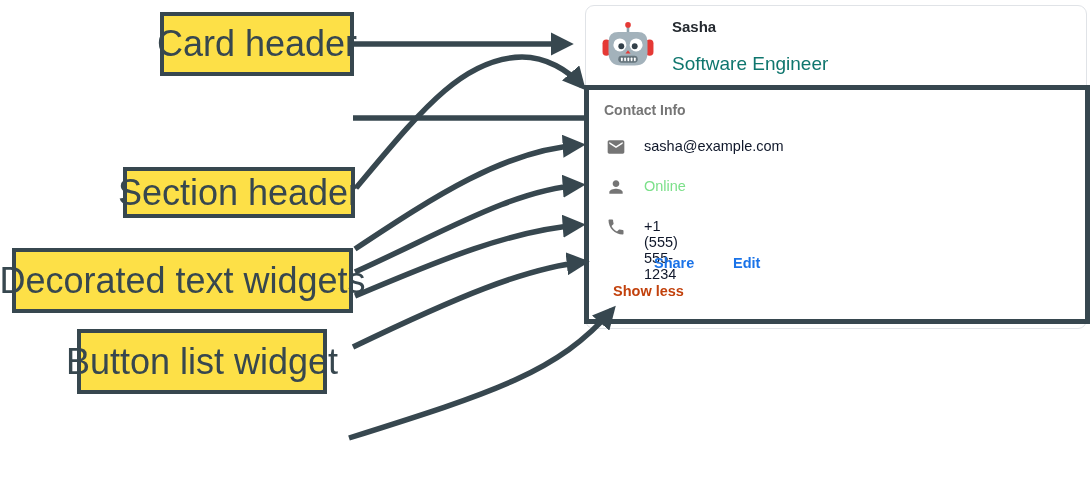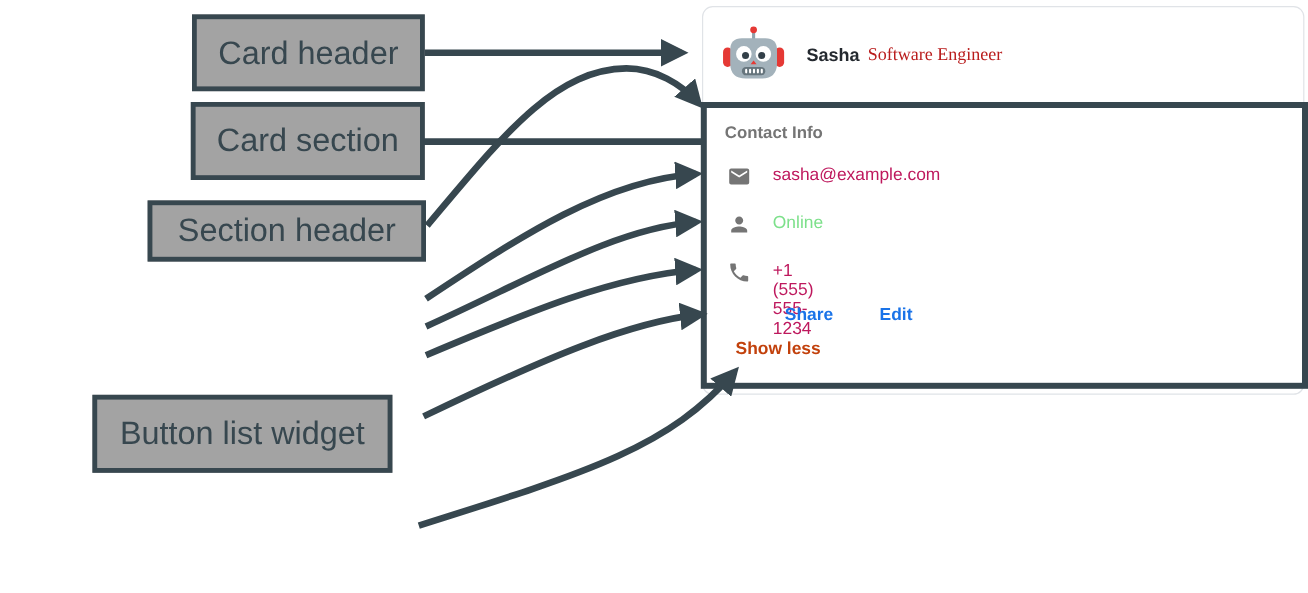--- a/index.html
+++ b/index.html
@@ -13,24 +13,24 @@
     background: #ffffff;
     overflow: hidden;
   }
 
   
   .label-box {
     position: absolute;
     display: flex;
     align-items: center;
     justify-content: center;
-    background: #a3a3a3;
+    background: #fde047;
     border: 4px solid #37474f;
     color: #37474f;
-    font-size: 27px;
+    font-size: 36px;
     line-height: 1;
     white-space: nowrap;
     z-index: 3;
   }
   #lbl-card-header   { left: 160px; top: 12px;  width: 194px; height: 64px; }
   #lbl-card-section  { left: 159px; top: 85px;  width: 195px; height: 65px; }
   #lbl-section-header{ left: 123px; top: 167px; width: 232px; height: 51px; }
   #lbl-decorated     { left: 12px;  top: 248px; width: 341px; height: 65px; }
   #lbl-button-list   { left: 77px;  top: 329px; width: 250px; height: 65px; }
   #lbl-collapser     { left: 79px;  top: 409px; width: 270px; height: 65px; }
@@ -56,23 +56,23 @@
   }
   .card-header {
     position: absolute;
     left: 0; top: 0; right: 0;
     height: 80px;
     display: flex;
     align-items: center;
     padding: 0 16px;
   }
   .avatar { width: 52px; height: 52px; flex: 0 0 auto; }
-  .id-block { margin-left: 18px; display: flex; flex-direction: row; gap: 7px; }
+  .id-block { margin-left: 18px; display: flex; flex-direction: column; gap: 18px; }
   .person-name { font-size: 15px; font-weight: 700; color: #24292f; }
-  .person-title { font-size: 15px; font-weight: 400; color: #b91c1c; font-family: Liberation Serif, serif; }
+  .person-title { font-size: 19px; font-weight: 400; color: #0f766e; }
 
   .section-outline {
     position: absolute;
     left: -2px; top: 79px;
     width: 506px; height: 239px;
     border: 5px solid #37474f;
     pointer-events: none;
     z-index: 2;
   }
 
@@ -83,21 +83,21 @@
     font-weight: 700;
     color: #757575;
   }
   .info-row { position: absolute; left: 0; height: 20px; }
   #row-email  { top: 131px; }
   #row-status { top: 171px; }
   #row-phone  { top: 211px; }
   .row-icon { position: absolute; left: 20px; top: 0; width: 20px; height: 20px; }
   .row-text {
     position: absolute; left: 58px; top: 1px;
-    font-size: 14.5px; color: #be185d;
+    font-size: 14.5px; color: #0f172a;
   }
   .row-text.status-online { color: #7ce08a; }
 
   .btn-row { position: absolute; top: 249px; left: 0; }
   .text-button {
     position: absolute; top: 0;
     font-size: 14.5px; font-weight: 700; color: #1a73e8;
     background: none; border: none; cursor: pointer;
     font-family: Liberation Sans, sans-serif; white-space: nowrap; margin-left: 46px;
   }
@@ -111,25 +111,25 @@
   }
 </style>
 </head>
 <body>
 
 <div class="stage">
 
   <div class="label-box" id="lbl-card-header">
     <span>Card header</span>
   </div>
-  <div class="label-box" id="lbl-card-section">
-    <span>Card section</span>
-  </div>
   <div class="label-box" id="lbl-section-header">
     <span>Section header</span>
+  </div>
+  <div class="label-box" id="lbl-decorated">
+    <span>Decorated text widgets</span>
   </div>
   <div class="label-box" id="lbl-button-list">
     <span>Button list widget</span>
   </div>
 
   <svg class="arrows" viewBox="0 0 1090 494" xmlns="http://www.w3.org/2000/svg">
     <defs>
       <marker id="ah" viewBox="0 0 12 12" refX="9" refY="6" markerWidth="4.2" markerHeight="4.2" markerUnits="strokeWidth" orient="auto">
         <path d="M0,0 L12,6 L0,12 Z" fill="#37474f"></path>
       </marker>

